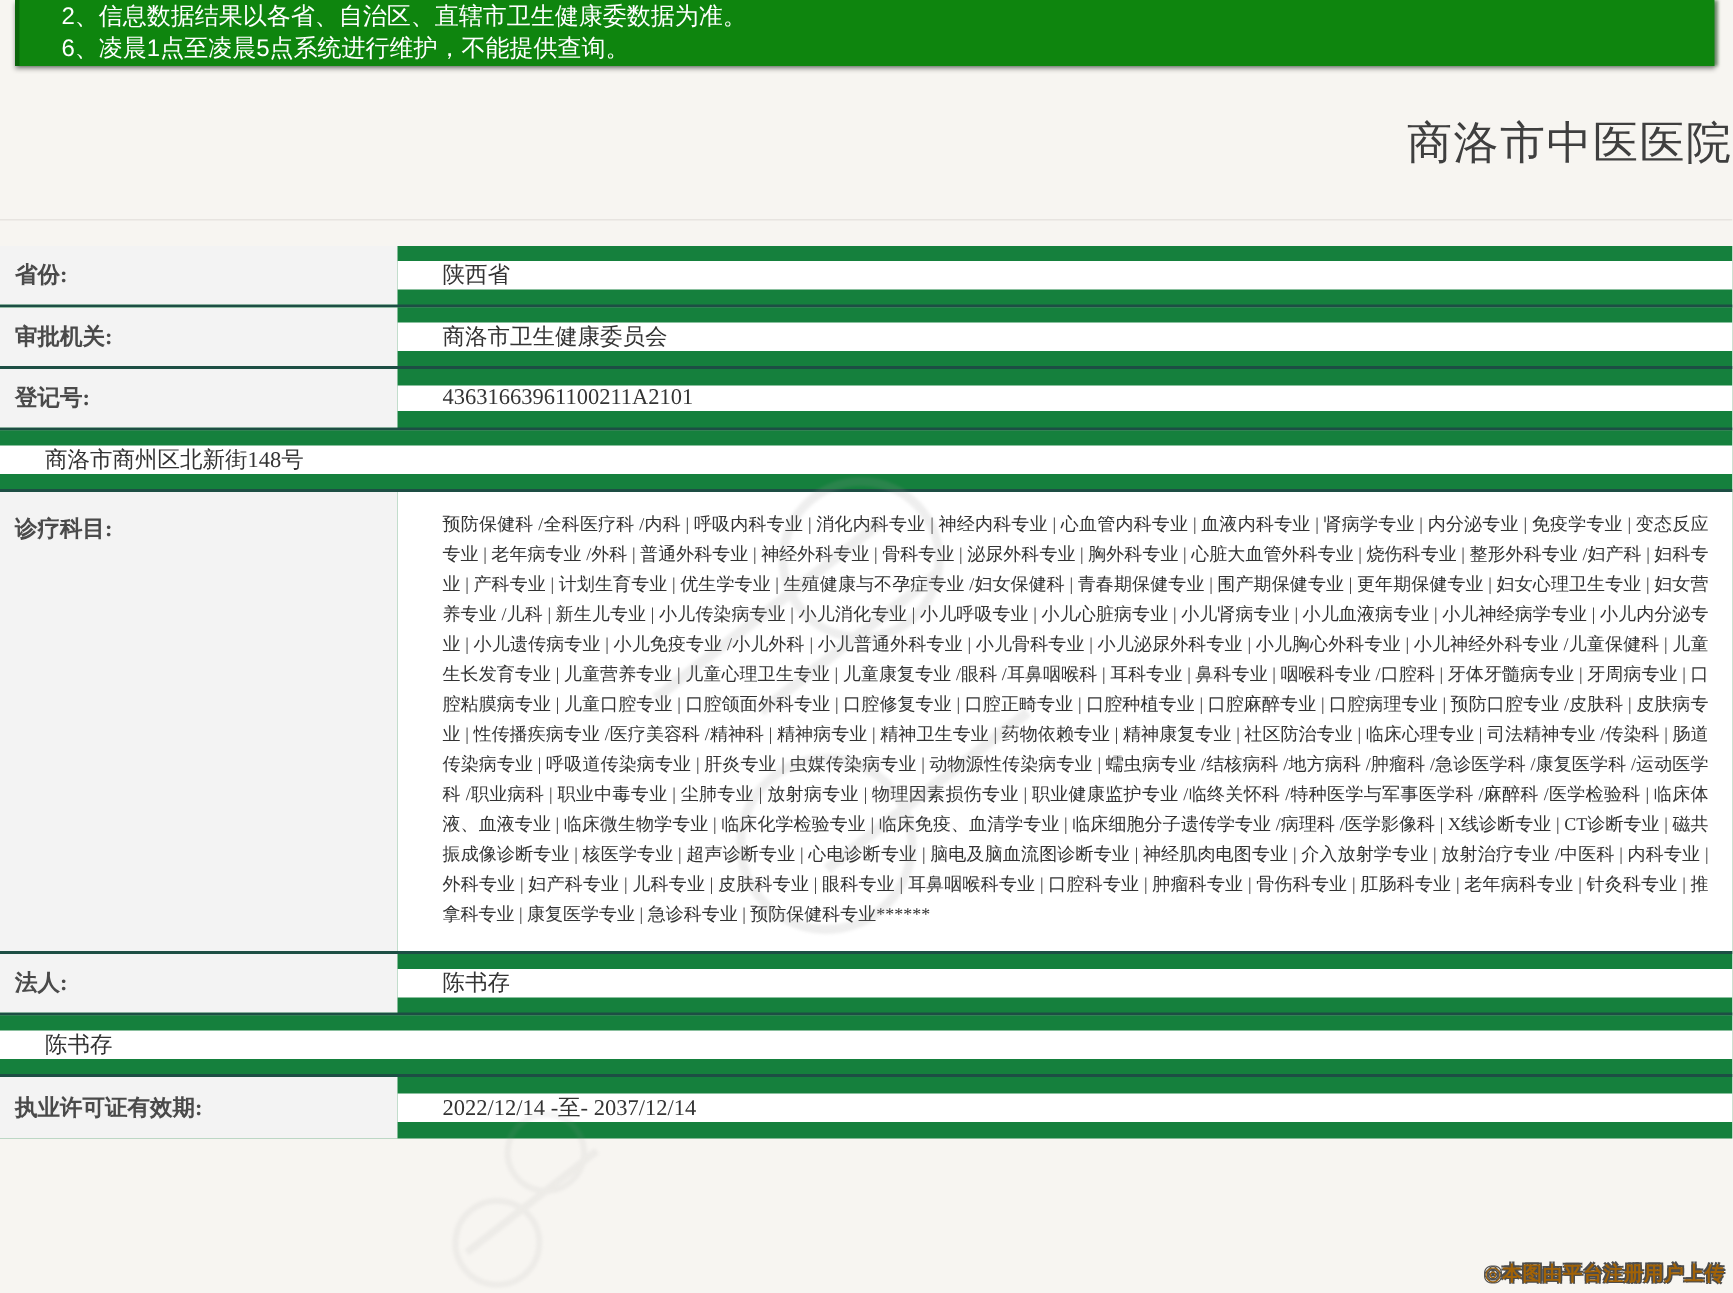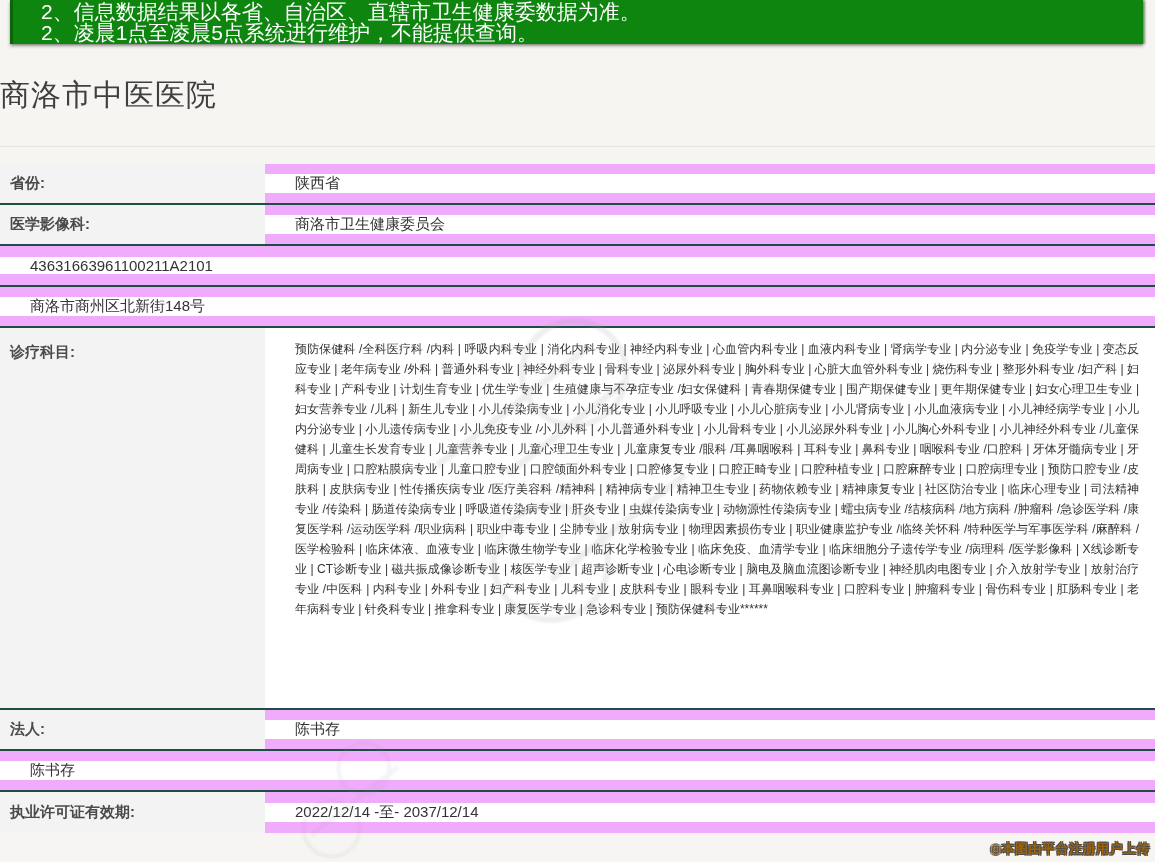--- a/index.html
+++ b/index.html
@@ -10,42 +10,42 @@
     font-family:"Liberation Sans","DejaVu Sans",sans-serif;
     color:#333;
   }
 
   
   .notice-banner {
     position:absolute; top:0; left:10px; width:1133px; height:44px;
     background:#0e850e;
     border-left:3px solid #0a640a;
     box-shadow:0 2px 3px rgba(40,40,40,.45), 2px 0 2px rgba(20,80,20,.5);
-    color:#fff; font-size:21px; line-height:21px;
+    color:#fff; font-size:16px; line-height:21px;
     padding:1px 10px 0 28px;
     overflow:hidden;
   }
 
   
   .title-wrap {
     position:absolute; top:44px; left:0; width:1155px; height:102px;
-    display:flex; align-items:center; justify-content:flex-start;
+    display:flex; align-items:center; justify-content:flex-end;
   }
   .hospital-title { font-size:30px; color:#3f3f3f; letter-spacing:1px; }
 
   .top-divider {
     position:absolute; top:146px; left:0; width:1155px; height:1px;
     background:#e7e4e0;
   }
 
   
   .info-table { position:absolute; top:164px; left:0; width:1155px; }
-  .row { display:flex; width:100%; border-bottom:2px solid #1d4e44; background:#f0abfc; }
+  .row { display:flex; width:100%; border-bottom:2px solid #1d4e44; background:#15803d;font-family:Liberation Serif, serif; }
   .row.simple { height:41px; align-items:center; }
-  .row.tall   { height:382px; align-items:stretch; }
+  .row.tall   { height:308px; align-items:stretch; }
   .row.last   { border-bottom:none; height:41px; align-items:center; }
   .row.first  { height:41px; }
   .cell-label {
     width:265px; flex:0 0 265px; background:#f3f3f3;
     padding-left:10px; font-size:15px; font-weight:600; color:#4a4a4a;
     align-self:stretch; display:flex; align-items:center;
   }
   .row.tall .cell-label { align-items:flex-start; padding-top:15px; }
   .cell-value {
     flex:1 1 auto; background:#fff;
@@ -79,42 +79,43 @@
     font-size:13px; font-weight:bold; color:#a16207; letter-spacing:.5px;
     text-shadow:-1px -1px 0 #4c4c4c, 1px -1px 0 #4c4c4c,
                 -1px 1px 0 #4c4c4c, 1px 1px 0 #4c4c4c;
   }
 </style>
 </head>
 <body>
 
 <div class="notice-banner">
   <div>2、信息数据结果以各省、自治区、直辖市卫生健康委数据为准。</div>
-  <div>2、凌晨1点至凌晨5点系统进行维护，不能提供查询。</div>
+  <div>6、凌晨1点至凌晨5点系统进行维护，不能提供查询。</div>
 </div>
 
 <div class="title-wrap">
   <div class="hospital-title">商洛市中医医院</div>
 </div>
 
 <div class="top-divider"></div>
 
 <div class="info-table">
 
   <div class="row simple first">
     <div class="cell-label">省份:</div>
     <div class="cell-value">陕西省</div>
   </div>
 
   <div class="row simple">
-    <div class="cell-label">医学影像科:</div>
+    <div class="cell-label">审批机关:</div>
     <div class="cell-value">商洛市卫生健康委员会</div>
   </div>
 
   <div class="row simple">
+    <div class="cell-label">登记号:</div>
     <div class="cell-value">43631663961100211A2101</div>
   </div>
 
   <div class="row simple">
     <div class="cell-value">商洛市商州区北新街148号</div>
   </div>
 
   <div class="row tall">
     <div class="cell-label">诊疗科目:</div>
     <div class="cell-value">预防保健科 /全科医疗科 /内科 | 呼吸内科专业 | 消化内科专业 | 神经内科专业 | 心血管内科专业 | 血液内科专业 | 肾病学专业 | 内分泌专业 | 免疫学专业 | 变态反应专业 | 老年病专业 /外科 | 普通外科专业 | 神经外科专业 | 骨科专业 | 泌尿外科专业 | 胸外科专业 | 心脏大血管外科专业 | 烧伤科专业 | 整形外科专业 /妇产科 | 妇科专业 | 产科专业 | 计划生育专业 | 优生学专业 | 生殖健康与不孕症专业 /妇女保健科 | 青春期保健专业 | 围产期保健专业 | 更年期保健专业 | 妇女心理卫生专业 | 妇女营养专业 /儿科 | 新生儿专业 | 小儿传染病专业 | 小儿消化专业 | 小儿呼吸专业 | 小儿心脏病专业 | 小儿肾病专业 | 小儿血液病专业 | 小儿神经病学专业 | 小儿内分泌专业 | 小儿遗传病专业 | 小儿免疫专业 /小儿外科 | 小儿普通外科专业 | 小儿骨科专业 | 小儿泌尿外科专业 | 小儿胸心外科专业 | 小儿神经外科专业 /儿童保健科 | 儿童生长发育专业 | 儿童营养专业 | 儿童心理卫生专业 | 儿童康复专业 /眼科 /耳鼻咽喉科 | 耳科专业 | 鼻科专业 | 咽喉科专业 /口腔科 | 牙体牙髓病专业 | 牙周病专业 | 口腔粘膜病专业 | 儿童口腔专业 | 口腔颌面外科专业 | 口腔修复专业 | 口腔正畸专业 | 口腔种植专业 | 口腔麻醉专业 | 口腔病理专业 | 预防口腔专业 /皮肤科 | 皮肤病专业 | 性传播疾病专业 /医疗美容科 /精神科 | 精神病专业 | 精神卫生专业 | 药物依赖专业 | 精神康复专业 | 社区防治专业 | 临床心理专业 | 司法精神专业 /传染科 | 肠道传染病专业 | 呼吸道传染病专业 | 肝炎专业 | 虫媒传染病专业 | 动物源性传染病专业 | 蠕虫病专业 /结核病科 /地方病科 /肿瘤科 /急诊医学科 /康复医学科 /运动医学科 /职业病科 | 职业中毒专业 | 尘肺专业 | 放射病专业 | 物理因素损伤专业 | 职业健康监护专业 /临终关怀科 /特种医学与军事医学科 /麻醉科 /医学检验科 | 临床体液、血液专业 | 临床微生物学专业 | 临床化学检验专业 | 临床免疫、血清学专业 | 临床细胞分子遗传学专业 /病理科 /医学影像科 | X线诊断专业 | CT诊断专业 | 磁共振成像诊断专业 | 核医学专业 | 超声诊断专业 | 心电诊断专业 | 脑电及脑血流图诊断专业 | 神经肌肉电图专业 | 介入放射学专业 | 放射治疗专业 /中医科 | 内科专业 | 外科专业 | 妇产科专业 | 儿科专业 | 皮肤科专业 | 眼科专业 | 耳鼻咽喉科专业 | 口腔科专业 | 肿瘤科专业 | 骨伤科专业 | 肛肠科专业 | 老年病科专业 | 针灸科专业 | 推拿科专业 | 康复医学专业 | 急诊科专业 | 预防保健科专业******</div>

